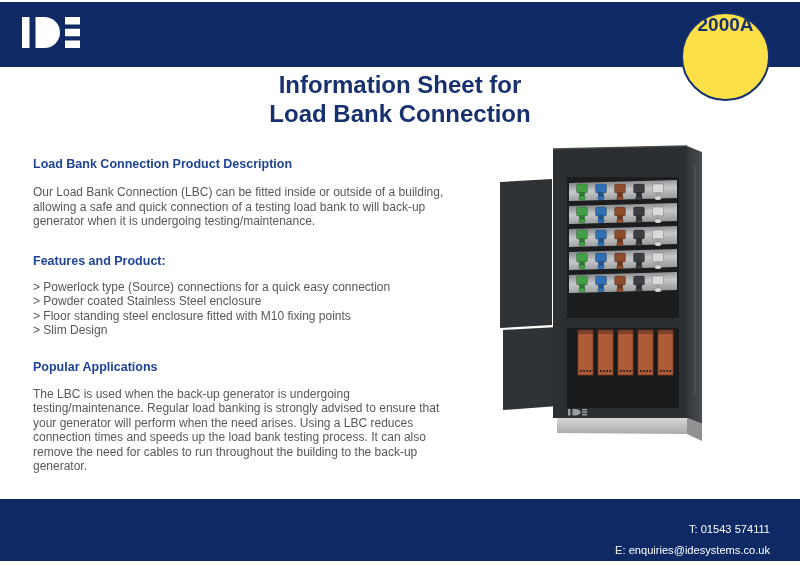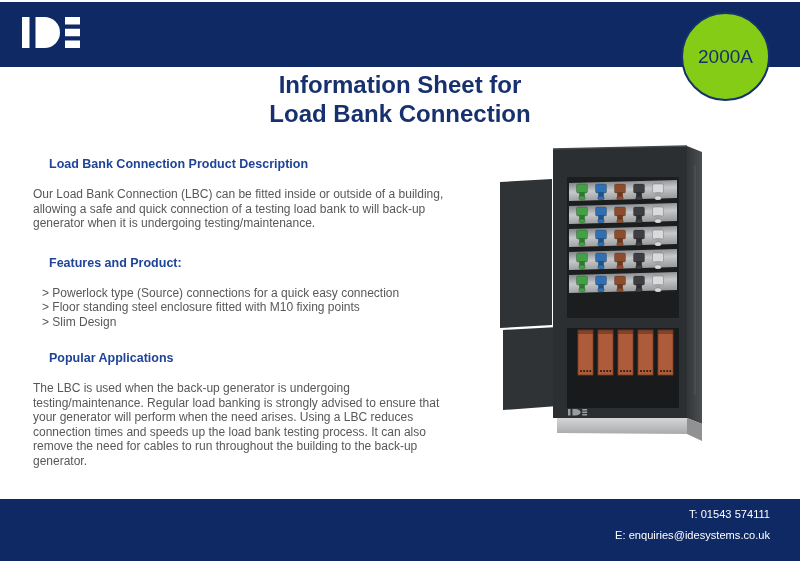--- a/index.html
+++ b/index.html
@@ -7,45 +7,45 @@
     position:relative;width:800px;height:566px;background:#ffffff;
     font-family:"Liberation Sans",sans-serif;overflow:hidden;
     outline:1px solid #e3e6ea;
   }
   .header-bar{
     position:absolute;left:0;top:2px;width:800px;height:65px;background:#0e2963;
   }
   .header-logo{position:absolute;left:22px;top:15px;}
   .badge{
     position:absolute;left:681px;top:12px;width:89px;height:89px;border-radius:50%;
-    background:#84cc16;border:2.5px solid #16316e;box-sizing:border-box;
-    display:flex;align-items:center;justify-content:center;
-    font-size:19px;font-weight:normal;color:#17316e;z-index:5;
+    background:#fde047;border:2.5px solid #16316e;box-sizing:border-box;
+    display:flex;justify-content:center;
+    font-size:19px;font-weight:bold;color:#17316e;z-index:5;
   }
   .title{
     position:absolute;left:0;top:71px;width:800px;text-align:center;
     font-size:24px;line-height:28.5px;font-weight:bold;color:#17316e;
   }
   .content{
     position:absolute;left:33px;top:150px;width:412px;color:#57585a;font-size:12px;
   }
   .content h3{
-    font-size:12.5px;font-weight:bold;color:#1e4397;margin:16px;
+    font-size:12.5px;font-weight:bold;color:#1e4397;margin:0;
   }
   .content .h-desc{margin-top:7px;}
   .content p{margin:0;line-height:14.5px;}
   .p-desc{margin-top:14px !important;}
   .h-feat{margin-top:25px !important;}
-  .features-list{margin:12px 0 0 9px;padding:0;list-style:none;line-height:14.5px;}
+  .features-list{margin:12px 0 0 0;padding:0;list-style:none;line-height:14.5px;}
   .h-app{margin-top:22px !important;}
   .p-app{margin-top:13px !important;}
   .product-svg{position:absolute;left:490px;top:143px;}
   .footer-bar{
     position:absolute;left:0;top:499px;width:800px;height:62px;background:#0e2963;
-    box-sizing:border-box;padding:5px 30px 0 0;text-align:right;
+    box-sizing:border-box;padding:20px 30px 0 0;text-align:right;
     color:#ffffff;font-size:11.1px;line-height:21px;
   }
 </style>
 </head>
 <body>
 
 <div class="page">
 
   <div class="header-bar">
     <svg class="header-logo" width="58" height="31" viewBox="0 0 58 31">
@@ -68,20 +68,21 @@
     <div>Load Bank Connection</div>
   </div>
 
   <div class="content">
     <h3 class="h-desc">Load Bank Connection Product Description</h3>
     <p class="p-desc">Our Load Bank Connection (LBC) can be fitted inside or outside of a building, allowing a safe and quick connection of a testing load bank to will back-up generator when it is undergoing testing/maintenance.</p>
 
     <h3 class="h-feat">Features and Product:</h3>
     <ul class="features-list">
       <li>&gt; Powerlock type (Source) connections for a quick easy connection</li>
+      <li>&gt; Powder coated Stainless Steel enclosure</li>
       <li>&gt; Floor standing steel enclosure fitted with M10 fixing points</li>
       <li>&gt; Slim Design</li>
     </ul>
 
     <h3 class="h-app">Popular Applications</h3>
     <p class="p-app">The LBC is used when the back-up generator is undergoing testing/maintenance. Regular load banking is strongly advised to ensure that your generator will perform when the need arises. Using a LBC reduces connection times and speeds up the load bank testing process. It can also remove the need for cables to run throughout the building to the back-up generator.</p>
   </div>
 
   <svg class="product-svg" width="224" height="302" viewBox="0 0 224 302">
     <defs>

